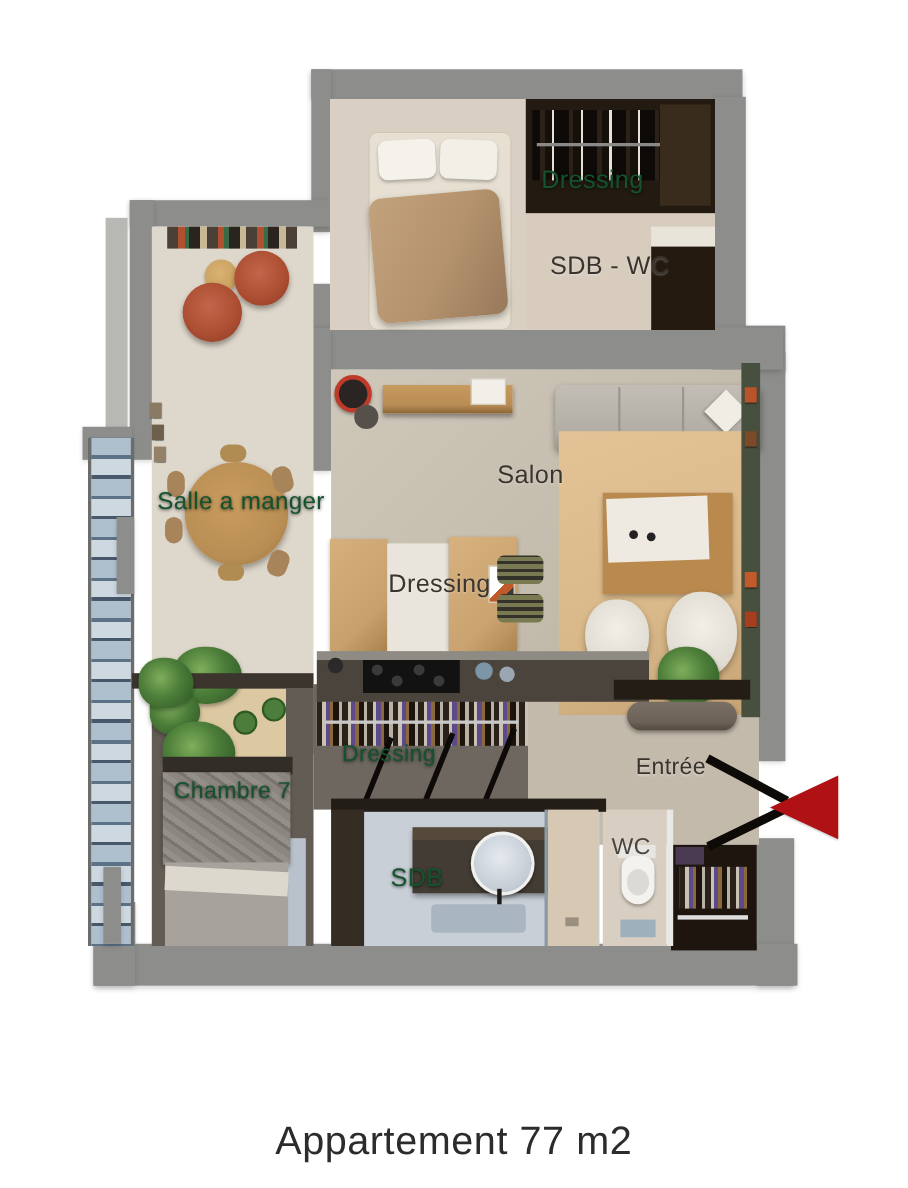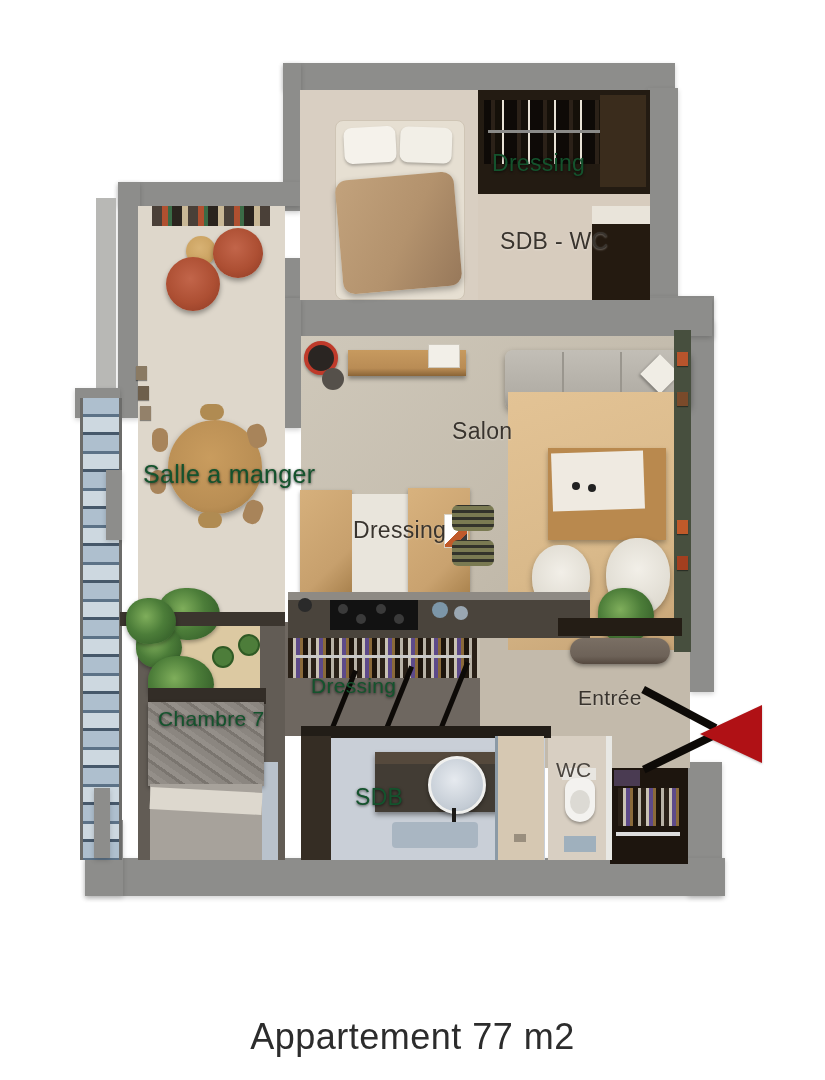--- a/index.html
+++ b/index.html
@@ -208,21 +208,21 @@
   <div class="abs" style="left:616px;top:832px;width:64px;height:4px;background:#ddd;"></div>
   <div class="abs" style="left:614px;top:770px;width:26px;height:16px;background:#4a3b52;"></div>
 
   <div class="beam" style="left:645px;top:686px;width:82px;height:8px;transform:rotate(28deg);transform-origin:left top;"></div>
   <div class="beam" style="left:642px;top:766px;width:86px;height:8px;transform:rotate(-26deg);transform-origin:left top;"></div>
 
   <div id="entry-arrow" style="left:700px;top:705px;"></div>
 
   <div class="lbl light" style="left:492px;top:150px;font-size:23px;">Dressing</div>
   <div class="lbl dark" style="left:500px;top:228px;font-size:23px;">SDB - WC</div>
-  <div class="lbl light" style="left:143px;top:460px;font-size:25px;">Salle a manger</div>
+  <div class="lbl light" style="left:143px;top:443px;font-size:22px;">Salle a manger</div>
   <div class="lbl dark" style="left:452px;top:418px;font-size:23px;">Salon</div>
   <div class="lbl dark" style="left:353px;top:517px;font-size:23px;">Dressing</div>
   <div class="lbl light" style="left:311px;top:674px;font-size:21px;">Dressing</div>
   <div class="lbl light" style="left:158px;top:707px;font-size:21px;">Chambre 7</div>
   <div class="lbl dark" style="left:578px;top:686px;font-size:21px;">Entrée</div>
   <div class="lbl light" style="left:355px;top:784px;font-size:23px;">SDB</div>
   <div class="lbl dark" style="left:556px;top:758px;font-size:21px;color:#4a453f;">WC</div>
 
 </div>
 

